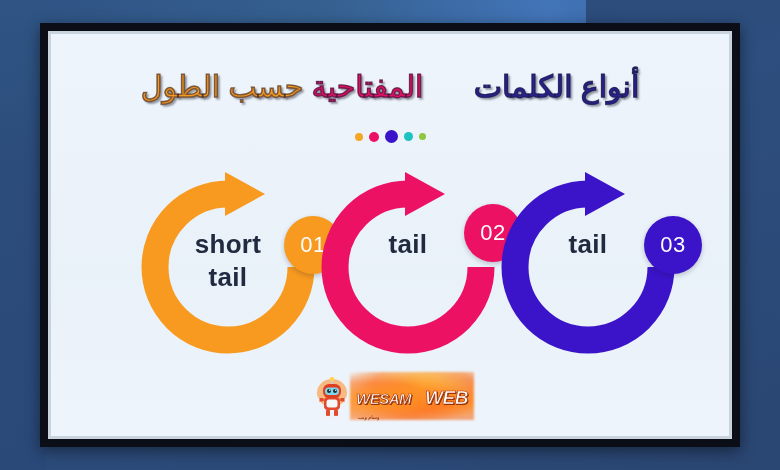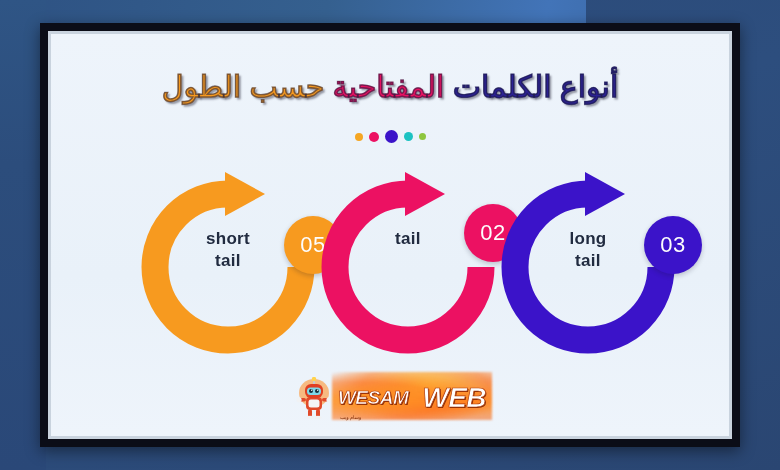--- a/index.html
+++ b/index.html
@@ -62,21 +62,21 @@
   }
   .title {
     display: inline-block;
     font-size: 30px;
     font-weight: bold;
     letter-spacing: 0px;
     line-height: 1.25;
     -webkit-text-stroke: 0.6px rgba(30,30,60,.55);
     text-shadow: 2px 2px 2px rgba(40,40,60,.45);
   }
-  .t-blue   { color: #2c2196; }
+  .t-blue   { color: #2c2196; padding-left: 42px; }
   .t-pink   { color: #ec1162; }
   .t-orange { color: #f79a1f; margin-top: 40px; }
   
   .dots {
     position: absolute;
     left: 0; right: 0; top: 96px;
     display: flex;
     justify-content: center;
     align-items: center;
     gap: 6px;
@@ -90,21 +90,21 @@
   }
   .stepwrap {
     position: absolute;
     width: 190px; height: 190px;
   }
   .stepwrap svg { position: absolute; left: 0; top: 0; overflow: visible; }
   .step-label {
     position: absolute;
     left: 26px; right: 26px; top: 56px;
     text-align: center;
-    font-size: 17px;
+    font-size: 26px;
     font-weight: bold;
     color: #212b40;
     line-height: 1.28;
     letter-spacing: .3px;
   }
   .badge {
     position: absolute;
     width: 58px; height: 58px;
     border-radius: 50%;
     display: flex;
@@ -138,30 +138,30 @@
     position: absolute;
     left: -6px; top: -6px; right: -6px; bottom: -2px;
     background:
       radial-gradient(ellipse at 18% 60%, rgba(255,150,30,.95) 0%, rgba(255,110,20,.55) 45%, rgba(255,90,10,0) 72%),
       radial-gradient(ellipse at 58% 30%, rgba(255,200,60,.9) 0%, rgba(255,120,20,.5) 48%, rgba(255,90,10,0) 75%),
       radial-gradient(ellipse at 88% 62%, rgba(255,140,25,.9) 0%, rgba(240,80,10,.45) 50%, rgba(255,90,10,0) 78%);
     filter: blur(1px);
   }
   .logo-word {
     position: relative;
-    font-size: 19px;
+    font-size: 15px;
     font-weight: bold;
     font-style: italic;
     color: #ffffff;
     letter-spacing: -.5px;
     -webkit-text-stroke: .7px #b03a08;
     text-shadow: 1px 1px 0 #8c2f06;
   }
   .logo-word.big {
-    font-size: 28px;
+    font-size: 19px;
     margin-left: 14px;
   }
   .logo-sub {
     position: absolute;
     left: 2px; bottom: -2px;
     font-size: 5px;
     color: #7a2a05;
     letter-spacing: .2px;
     white-space: nowrap;
   }
@@ -199,21 +199,21 @@
         <div class="stepwrap" style="left:82px; top:0;">
           <svg width="190" height="190" viewBox="0 0 190 190">
             <path d="M95 22 A73 73 0 1 0 168 95" fill="none" stroke="#f79a1f" stroke-width="27" stroke-linecap="butt"></path>
             <polygon points="92,0 92,44 132,22" fill="#f79a1f"></polygon>
           </svg>
           <div class="step-label">
             <div>short</div>
             <div>tail</div>
           </div>
           <div class="badge" style="background:#f79a1f; left:151px; top:44px;">
-            <span>05</span>
+            <span>01</span>
           </div>
         </div>
 
         <div class="stepwrap" style="left:262px; top:0;">
           <svg width="190" height="190" viewBox="0 0 190 190">
             <path d="M95 22 A73 73 0 1 0 168 95" fill="none" stroke="#ec1162" stroke-width="27" stroke-linecap="butt"></path>
             <polygon points="92,0 92,44 132,22" fill="#ec1162"></polygon>
           </svg>
           <div class="step-label">
             <div>tail</div>
@@ -222,21 +222,20 @@
             <span>02</span>
           </div>
         </div>
 
         <div class="stepwrap" style="left:442px; top:0;">
           <svg width="190" height="190" viewBox="0 0 190 190">
             <path d="M95 22 A73 73 0 1 0 168 95" fill="none" stroke="#3b13c9" stroke-width="27" stroke-linecap="butt"></path>
             <polygon points="92,0 92,44 132,22" fill="#3b13c9"></polygon>
           </svg>
           <div class="step-label">
-            <div>long</div>
             <div>tail</div>
           </div>
           <div class="badge" style="background:#3b13c9; left:151px; top:44px;align-items:center;">
             <span>03</span>
           </div>
         </div>
 
       </div>
 
       <div class="logo">

